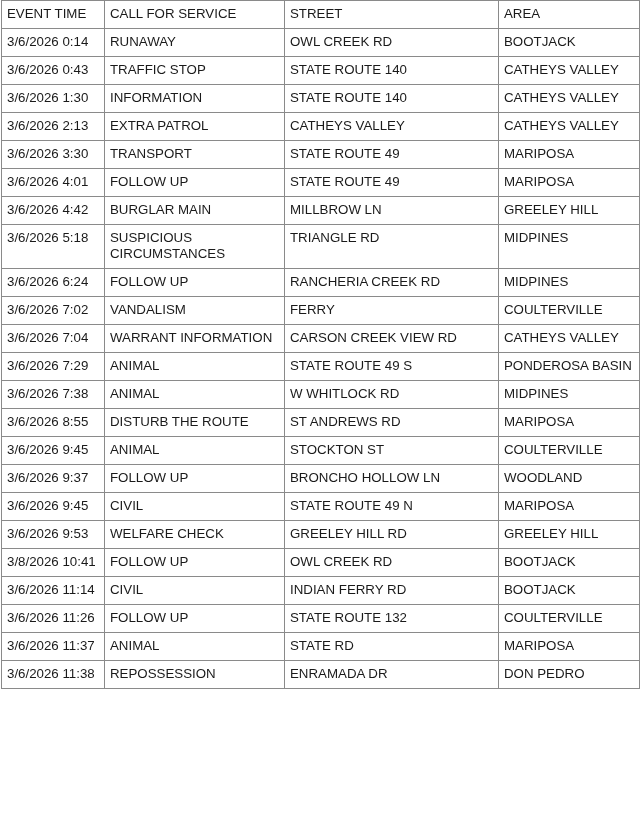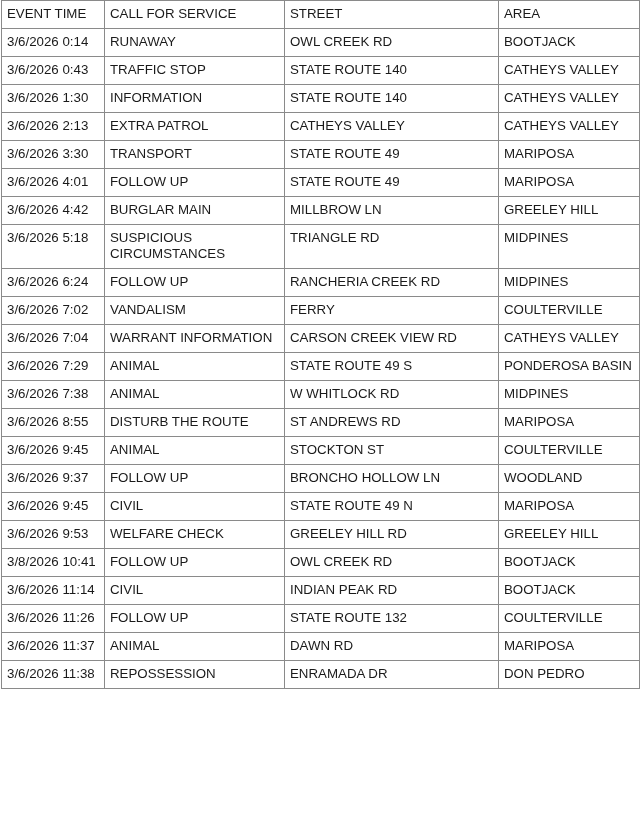--- a/index.html
+++ b/index.html
@@ -154,33 +154,33 @@
       </tr>
       <tr>
         <td>3/8/2026 10:41</td>
         <td>FOLLOW UP</td>
         <td>OWL CREEK RD</td>
         <td>BOOTJACK</td>
       </tr>
       <tr>
         <td>3/6/2026 11:14</td>
         <td>CIVIL</td>
-        <td>INDIAN PEAK RD</td>
+        <td>INDIAN FERRY RD</td>
         <td>BOOTJACK</td>
       </tr>
       <tr>
         <td>3/6/2026 11:26</td>
         <td>FOLLOW UP</td>
         <td>STATE ROUTE 132</td>
         <td>COULTERVILLE</td>
       </tr>
       <tr>
         <td>3/6/2026 11:37</td>
         <td>ANIMAL</td>
-        <td>DAWN RD</td>
+        <td>STATE RD</td>
         <td>MARIPOSA</td>
       </tr>
       <tr>
         <td>3/6/2026 11:38</td>
         <td>REPOSSESSION</td>
         <td>ENRAMADA DR</td>
         <td>DON PEDRO</td>
       </tr>
     </tbody>
 </table>

